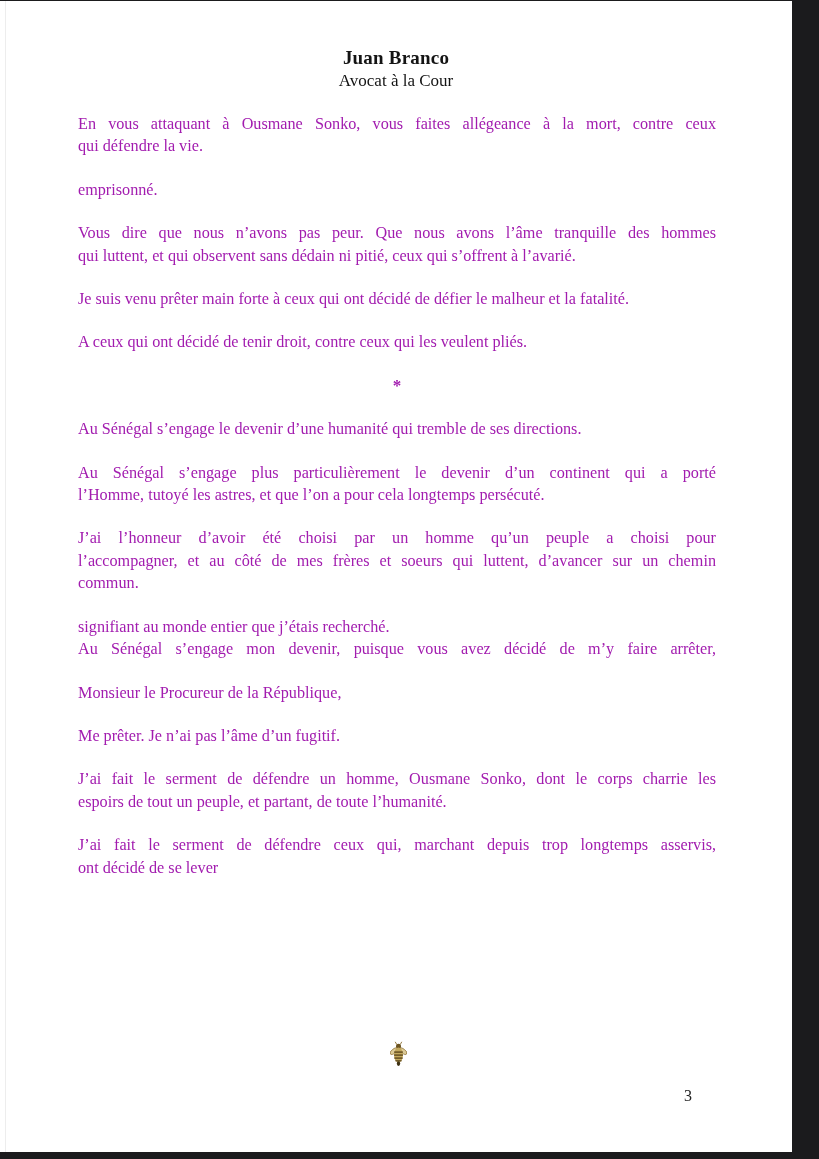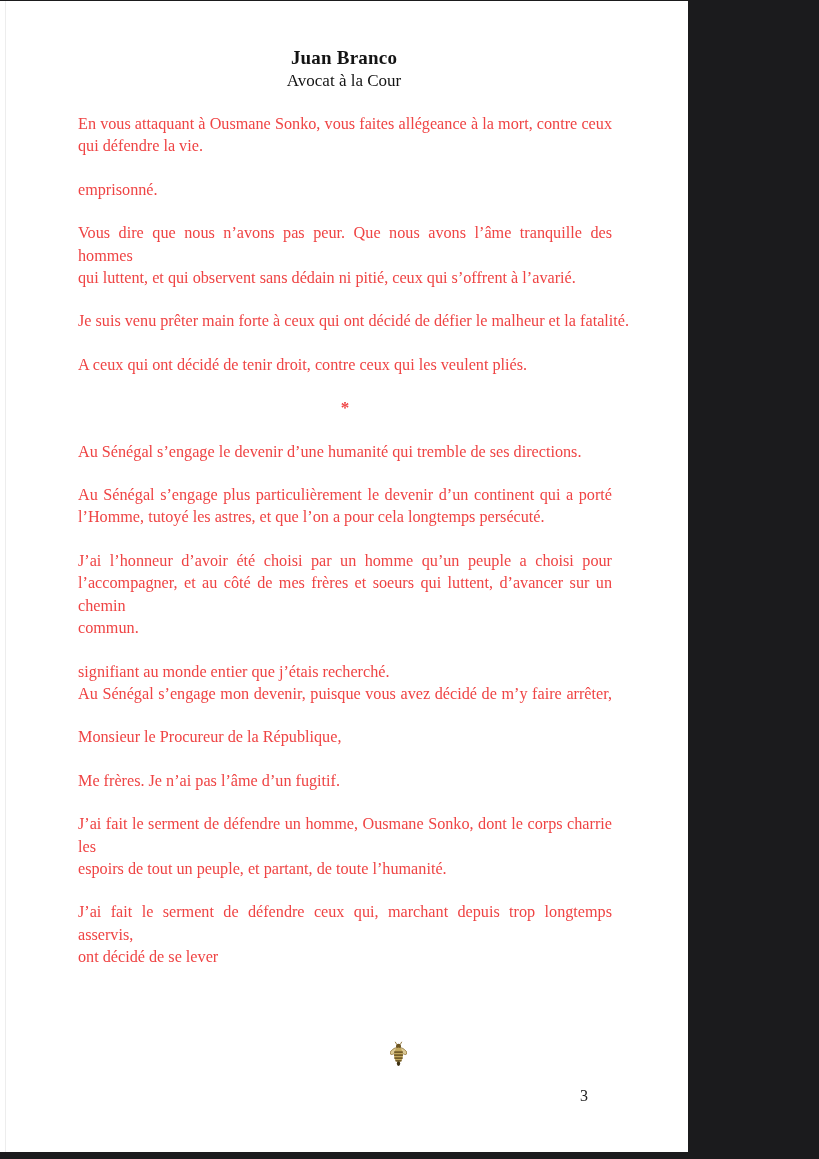--- a/index.html
+++ b/index.html
@@ -13,21 +13,21 @@
   }
   .frame {
     position: relative;
     width: 819px;
     height: 1159px;
   }
   .page {
     position: absolute;
     left: 0;
     top: 1px;
-    width: 688px;
+    width: 792px;
     height: 1151px;
     background: #ffffff;
     overflow: hidden;
   }
   .page-edge-line {
     position: absolute;
     left: 5px;
     top: 0;
     bottom: 0;
     width: 1px;
@@ -45,21 +45,21 @@
     letter-spacing: 0.2px;
   }
   .role {
     font-size: 17px;
     line-height: 22px;
   }
   .doc-body {
     margin: 21px 76px 0 78px;
     font-size: 16.2px;
     line-height: 22.4px;
-    color: #ef4444;
+    color: #a21caf;
     text-rendering: optimizeLegibility;
   }
   .para {
     margin: 0 0 21px 0;
   }
   .para.extra-space {
     font-family: Liberation Serif, serif;
   }
   .line {
     min-height: 22.4px;
@@ -139,21 +139,21 @@
           <div class="line last">commun.</div>
         </div>
         <div class="para">
           <div class="line last">signifiant au monde entier que j’étais recherché.</div>
           <div class="line jline">Au Sénégal s’engage mon devenir, puisque vous avez décidé de m’y faire arrêter,</div>
         </div>
         <div class="para extra-space">
           <div class="line last">Monsieur le Procureur de la République,</div>
         </div>
         <div class="para">
-          <div class="line last">Me frères. Je n’ai pas l’âme d’un fugitif.</div>
+          <div class="line last">Me prêter. Je n’ai pas l’âme d’un fugitif.</div>
         </div>
         <div class="para">
           <div class="line jline">J’ai fait le serment de défendre un homme, Ousmane Sonko, dont le corps charrie les</div>
           <div class="line last">espoirs de tout un peuple, et partant, de toute l’humanité.</div>
         </div>
         <div class="para">
           <div class="line jline">J’ai fait le serment de défendre ceux qui, marchant depuis trop longtemps asservis,</div>
           <div class="line last">ont décidé de se lever</div>
         </div>
       </main>

